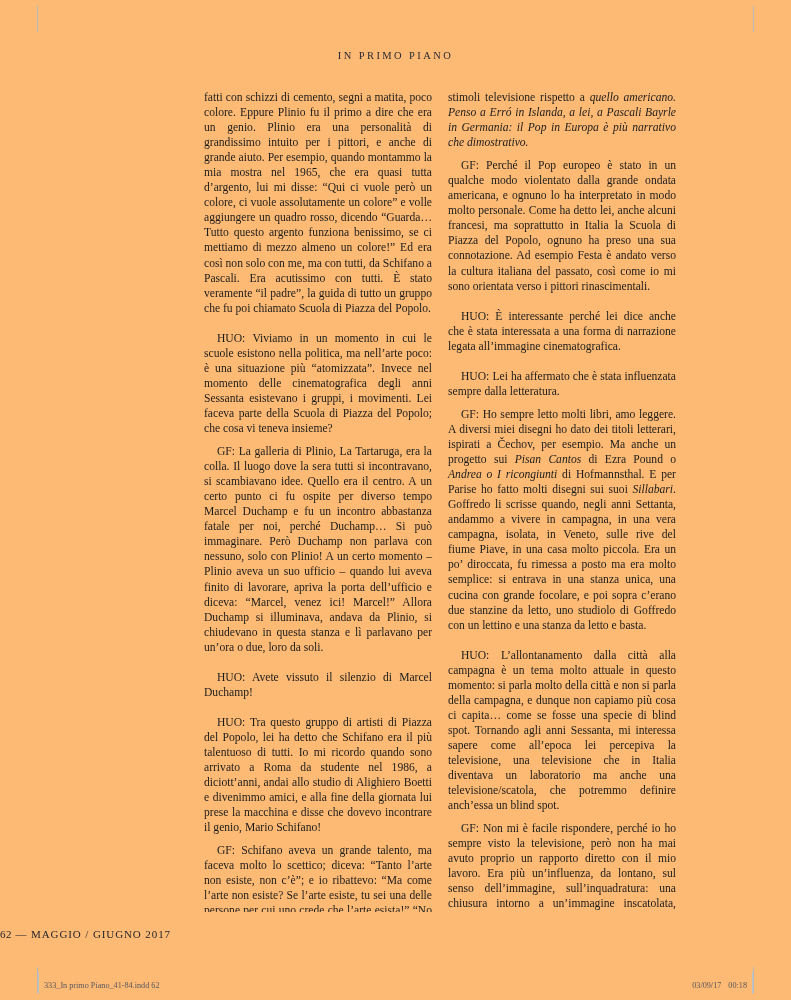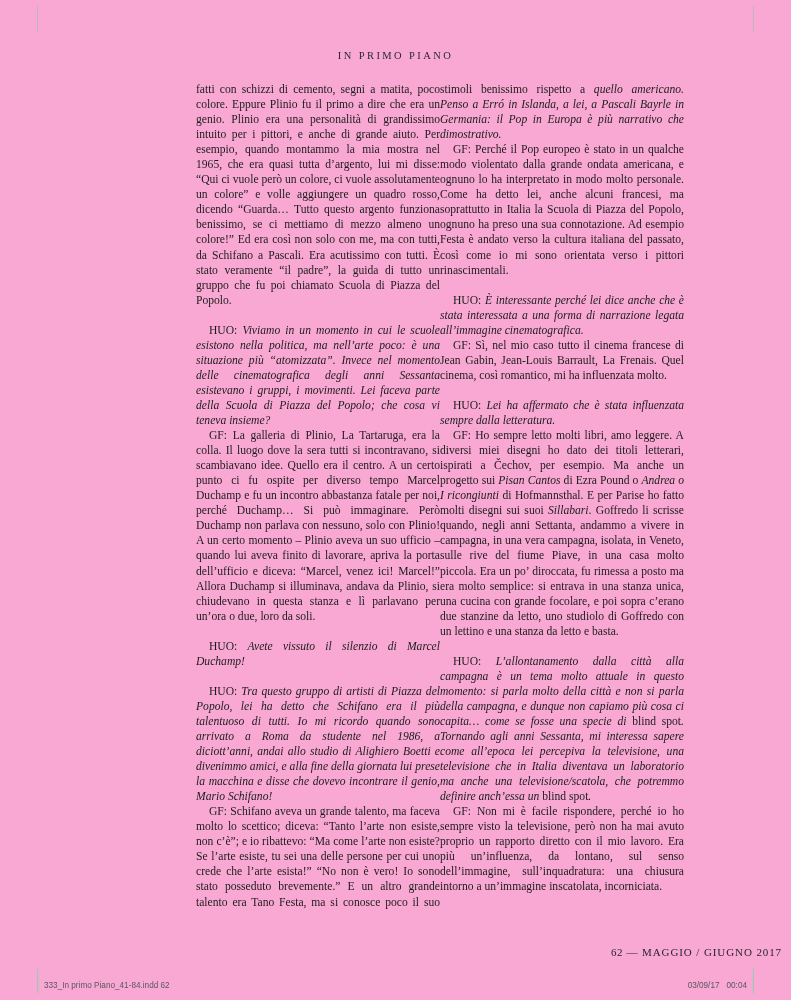--- a/index.html
+++ b/index.html
@@ -13,21 +13,21 @@
     overflow: hidden;
     font-family: "Liberation Serif", "DejaVu Serif", serif;
     color: #1a1a1a;
   }
 
   
   #page {
     position: relative;
     width: 791px;
     height: 1000px;
-    background: #f9a8d4;
+    background: #fdba74;
   }
 
   
   .trim {
     position: absolute;
     background: #b9b9b9;
   }
   .trim.v { width: 1px; }
 
   #trim-top-left   { left: 37px;  top: 6px;   height: 26px; }
@@ -62,62 +62,61 @@
     position: absolute;
     top: 0;
     width: 244px;
     height: 830px;
     overflow: hidden;
   }
   #col-left  { left: 0px; }
   #col-right { left: 244px; }
 
   .col p {
-    margin: 0;
+    margin: 8px;
     text-align: justify;
     text-justify: inter-word;
     font-size: 11.6px;
     line-height: 15.05px;
     hyphens: manual;
     -webkit-hyphens: manual;
     color: #1c1c1c;
   }
   .col p.cont { text-indent: 0; }
   .col p.ind  { text-indent: 13px; }
   .col p.gap  { margin-top: 15.05px; }
 
   .spk {
     font-weight: normal;
     font-style: normal;
   }
-  .q       { font-style: italic; }
+  .q       { }
   .roman   { font-style: normal; }
   .ital    { font-style: italic; }
 
   
   #folio {
     position: absolute;
     left: 0;
     right: 9px;
     top: 928px;
-    text-align: right;
+    text-align: left;
     font-size: 11px;
     letter-spacing: 0.9px;
     color: #26262c;
     font-variant: small-caps;
     white-space: nowrap;
-    margin-top: 18px;
   }
   #folio .num { font-variant: normal; letter-spacing: 0.4px; }
 
   
   .slug {
     position: absolute;
     top: 981px;
-    font-family: Liberation Sans, sans-serif;
+    font-family: Liberation Serif, serif;
     font-size: 8.2px;
     color: #58585e;
     white-space: nowrap;
   }
   #slug-left  { left: 44px; }
   #slug-right { right: 44px; text-align: right; }
   .slug .sp { display: inline-block; width: 7px; }
 
   .slug-rule {
     position: absolute;
@@ -155,41 +154,40 @@
 
 
       <p class="ind gap"><span class="spk">HUO:</span> <span class="q">Tra questo gruppo di artisti di Piazza del Popolo, lei ha detto che Schifano era il più talentuoso di tutti. Io mi ricordo quando sono arrivato a Roma da studente nel 1986, a diciott’anni, andai allo studio di Alighiero Boetti e divenimmo amici, e alla fine della giornata lui prese la macchina e disse che dovevo incontrare il genio, Mario Schifano!</span></p>
 
       <p class="ind"><span class="spk">GF:</span> <span>Schifano aveva un grande talento, ma faceva molto lo scettico; diceva: “Tanto l’arte non esiste, non c’è”; e io ribattevo: “Ma come l’arte non esiste? Se l’arte esiste, tu sei una delle persone per cui uno crede che l’arte esista!” “No non è vero! Io sono stato posseduto brevemente.” E un altro grande talento era Tano Festa, ma si conosce poco il suo lavoro, soprattutto dell’ultimo periodo.</span></p>
 
     </div>
 
     <div class="col" id="col-right">
 
-      <p class="cont"><span>stimoli benissimo rispetto a </span><span class="ital">quello americano. Penso a Erró in Islanda, a lei, a Pascali Bayrle in Germania: il Pop in Europa è più narrativo che dimostrativo.</span></p>
+      <p class="cont"><span>stimoli televisione rispetto a </span><span class="ital">quello americano. Penso a Erró in Islanda, a lei, a Pascali Bayrle in Germania: il Pop in Europa è più narrativo che dimostrativo.</span></p>
 
       <p class="ind"><span class="spk">GF:</span> <span>Perché il Pop europeo è stato in un qualche modo violentato dalla grande ondata americana, e ognuno lo ha interpretato in modo molto personale. Come ha detto lei, anche alcuni francesi, ma soprattutto in Italia la Scuola di Piazza del Popolo, ognuno ha preso una sua connotazione. Ad esempio Festa è andato verso la cultura italiana del passato, così come io mi sono orientata verso i pittori rinascimentali.</span></p>
 
       <p class="ind gap"><span class="spk">HUO:</span> <span class="q">È interessante perché lei dice anche che è stata interessata a una forma di narrazione legata all’immagine cinematografica.</span></p>
 
-      <p class="ind"><span class="spk">GF:</span> <span>Sì, nel mio caso tutto il cinema francese di Jean Gabin, Jean-Louis Barrault, La Frenais. Quel cinema, così romantico, mi ha influenzata molto.</span></p>
 
       <p class="ind gap"><span class="spk">HUO:</span> <span class="q">Lei ha affermato che è stata influenzata sempre dalla letteratura.</span></p>
 
       <p class="ind"><span class="spk">GF:</span> <span>Ho sempre letto molti libri, amo leggere. A diversi miei disegni ho dato dei titoli letterari, ispirati a Čechov, per esempio. Ma anche un progetto sui </span><span class="ital">Pisan Cantos</span><span> di Ezra Pound o </span><span class="ital">Andrea o I ricongiunti</span><span> di Hofmannsthal. E per Parise ho fatto molti disegni sui suoi </span><span class="ital">Sillabari</span><span>. Goffredo li scrisse quando, negli anni Settanta, andammo a vivere in campagna, in una vera campagna, isolata, in Veneto, sulle rive del fiume Piave, in una casa molto piccola. Era un po’ diroccata, fu rimessa a posto ma era molto semplice: si entrava in una stanza unica, una cucina con grande focolare, e poi sopra c’erano due stanzine da letto, uno studiolo di Goffredo con un lettino e una stanza da letto e basta.</span></p>
 
       <p class="ind gap"><span class="spk">HUO:</span> <span class="q">L’allontanamento dalla città alla campagna è un tema molto attuale in questo momento: si parla molto della città e non si parla della campagna, e dunque non capiamo più cosa ci capita… come se fosse una specie di </span><span class="roman">blind spot</span><span class="q">. Tornando agli anni Sessanta, mi interessa sapere come all’epoca lei percepiva la televisione, una televisione che in Italia diventava un laboratorio ma anche una televisione/scatola, che potremmo definire anch’essa un </span><span class="roman">blind spot</span><span class="q">.</span></p>
 
       <p class="ind"><span class="spk">GF:</span> <span>Non mi è facile rispondere, perché io ho sempre visto la televisione, però non ha mai avuto proprio un rapporto diretto con il mio lavoro. Era più un’influenza, da lontano, sul senso dell’immagine, sull’inquadratura: una chiusura intorno a un’immagine inscatolata, incorniciata.</span></p>
 
       <p class="ind gap"><span class="spk">HUO:</span> <span class="q">Nel 1967, un anno prima della </span><span class="roman">Spia ottica</span><span class="q">, che Francesco Vezzoli le ha chiesto di ricostruire in occasione della mostra alla Fondazione Prada, disegnò i costumi per un’opera – la </span></p>
 
     </div>
   </div>
 
   <div id="folio"><span class="num">62</span> <span>—</span> <span>MAGGIO / GIUGNO 2017</span></div>
 
   <div class="slug-rule" id="slug-rule-left"></div>
   <div class="slug-rule" id="slug-rule-right"></div>
   <div class="slug" id="slug-left">333_In primo Piano_41-84.indd   62</div>
-  <div class="slug" id="slug-right"><span>03/09/17</span><span class="sp"></span><span>00:04</span></div>
+  <div class="slug" id="slug-right"><span>03/09/17</span><span class="sp"></span><span>00:18</span></div>
 
 </div>
 
 </body></html>

